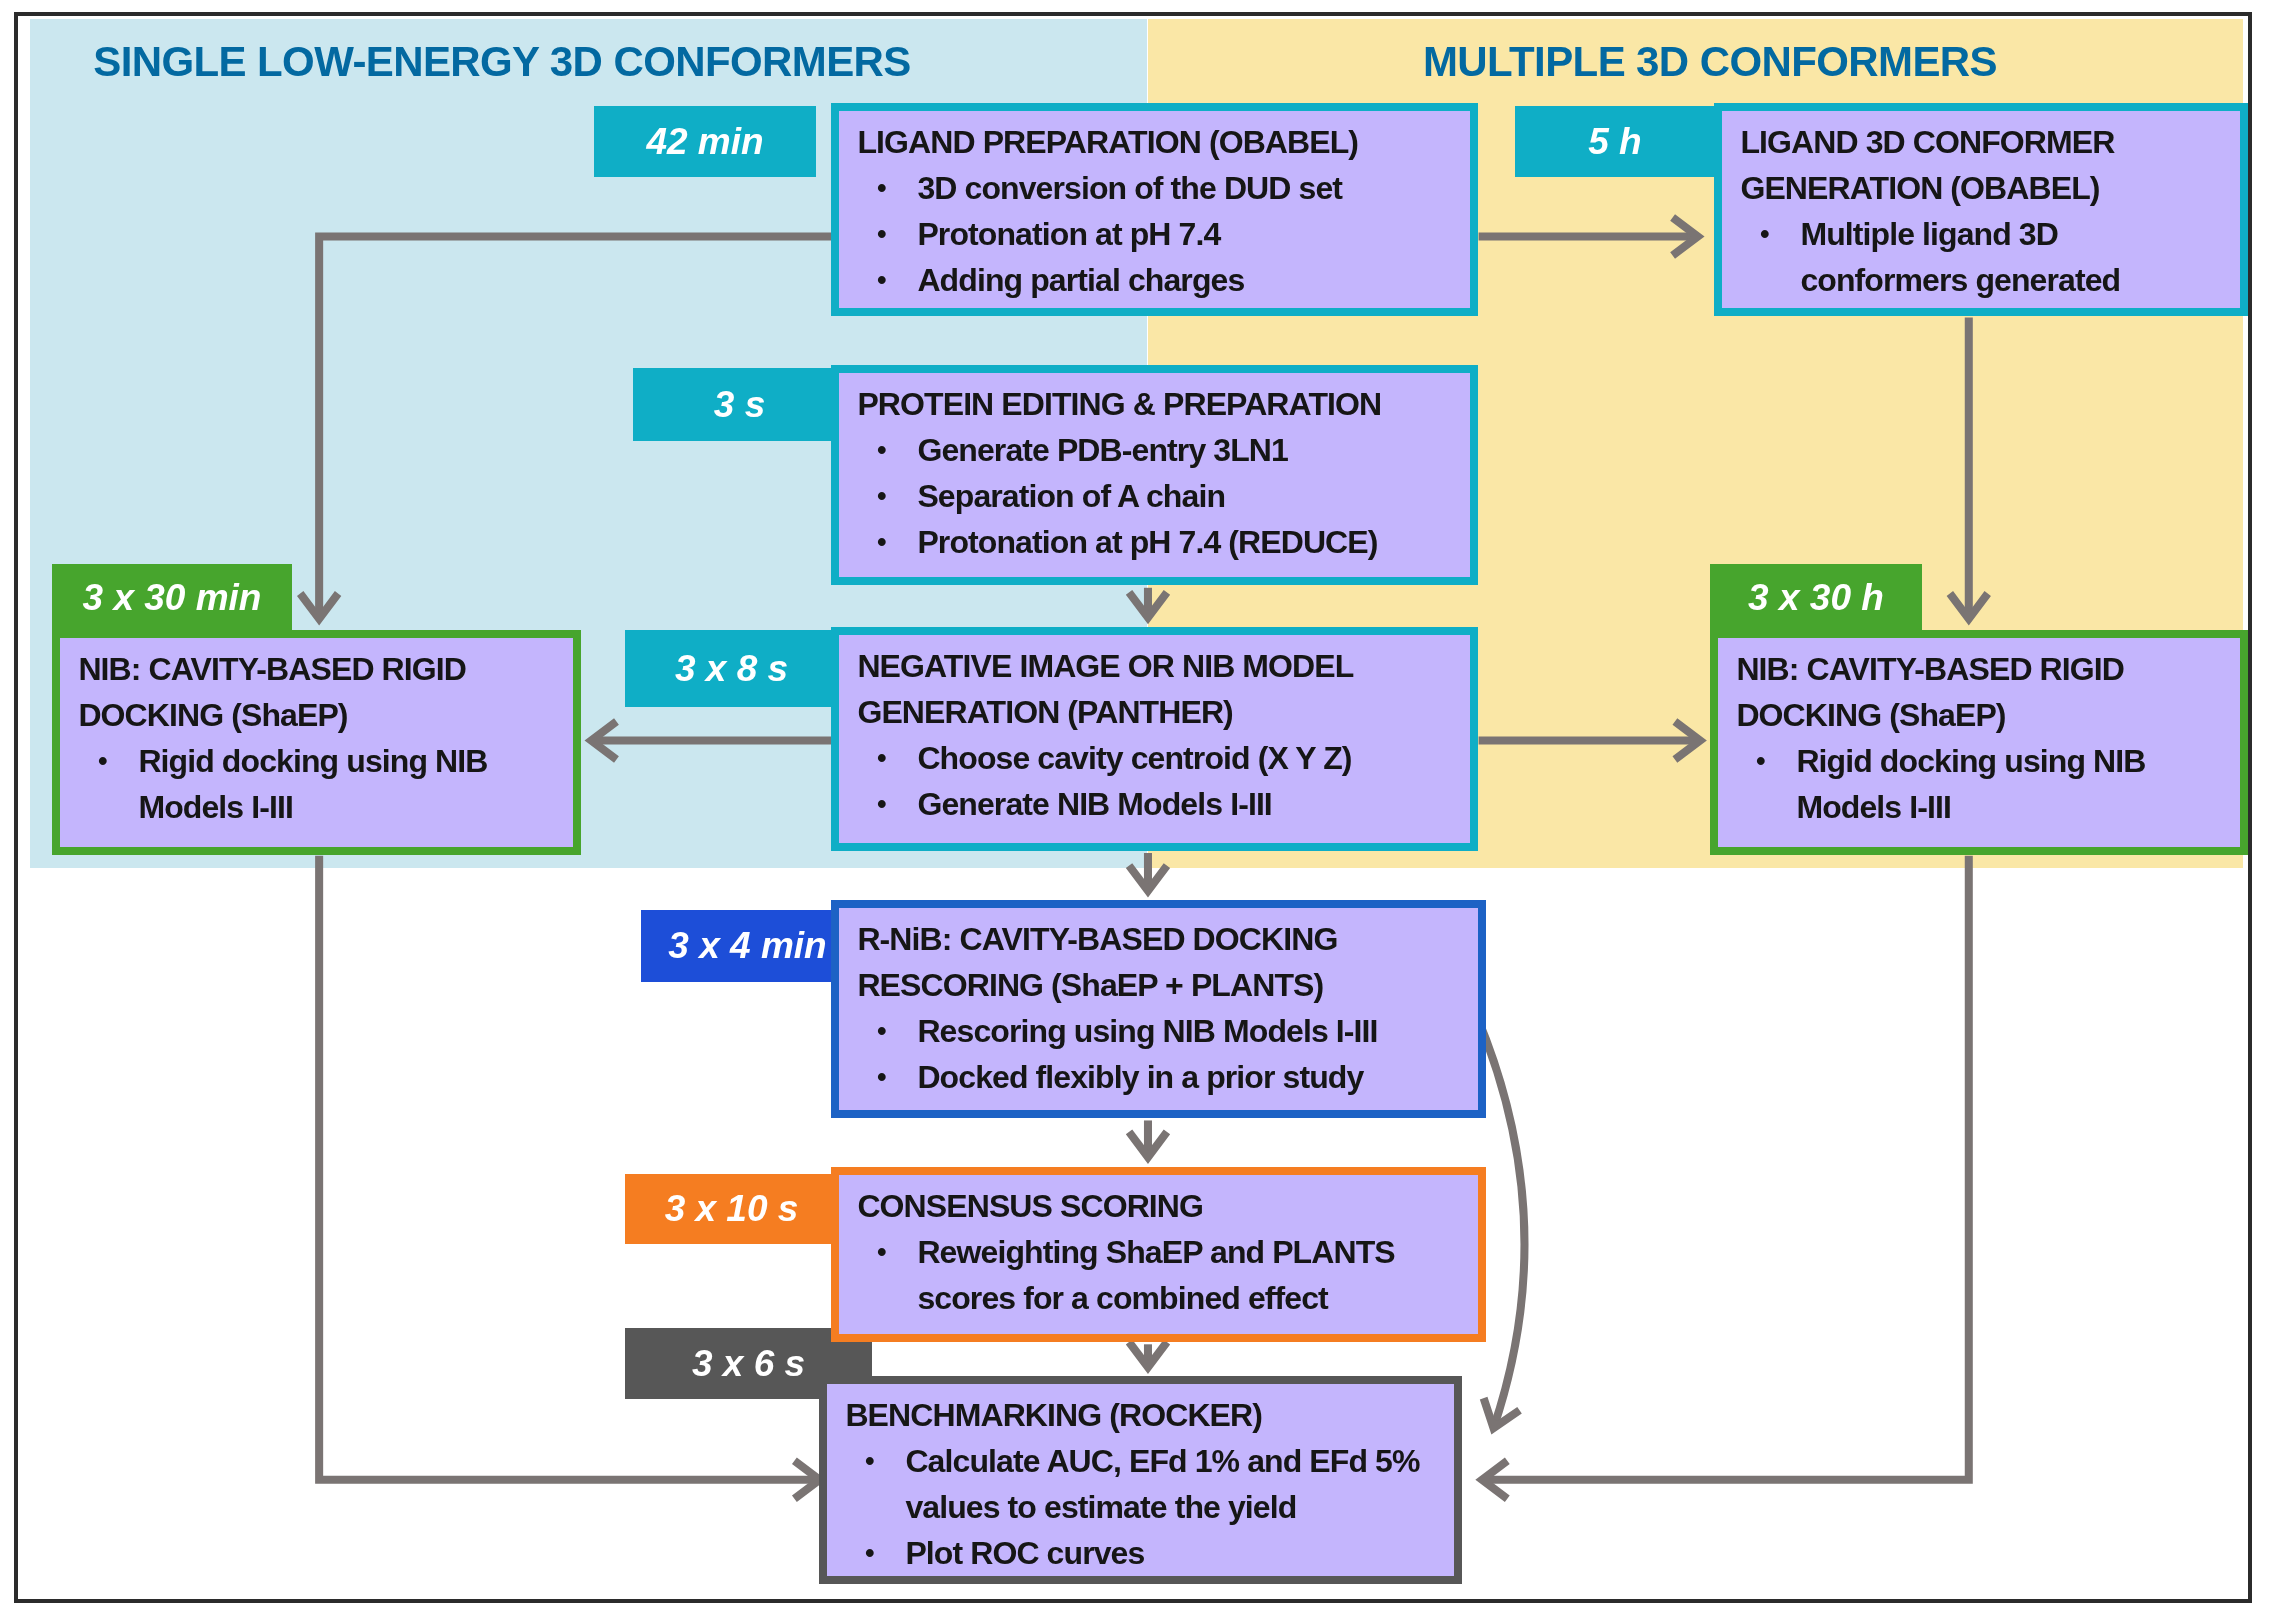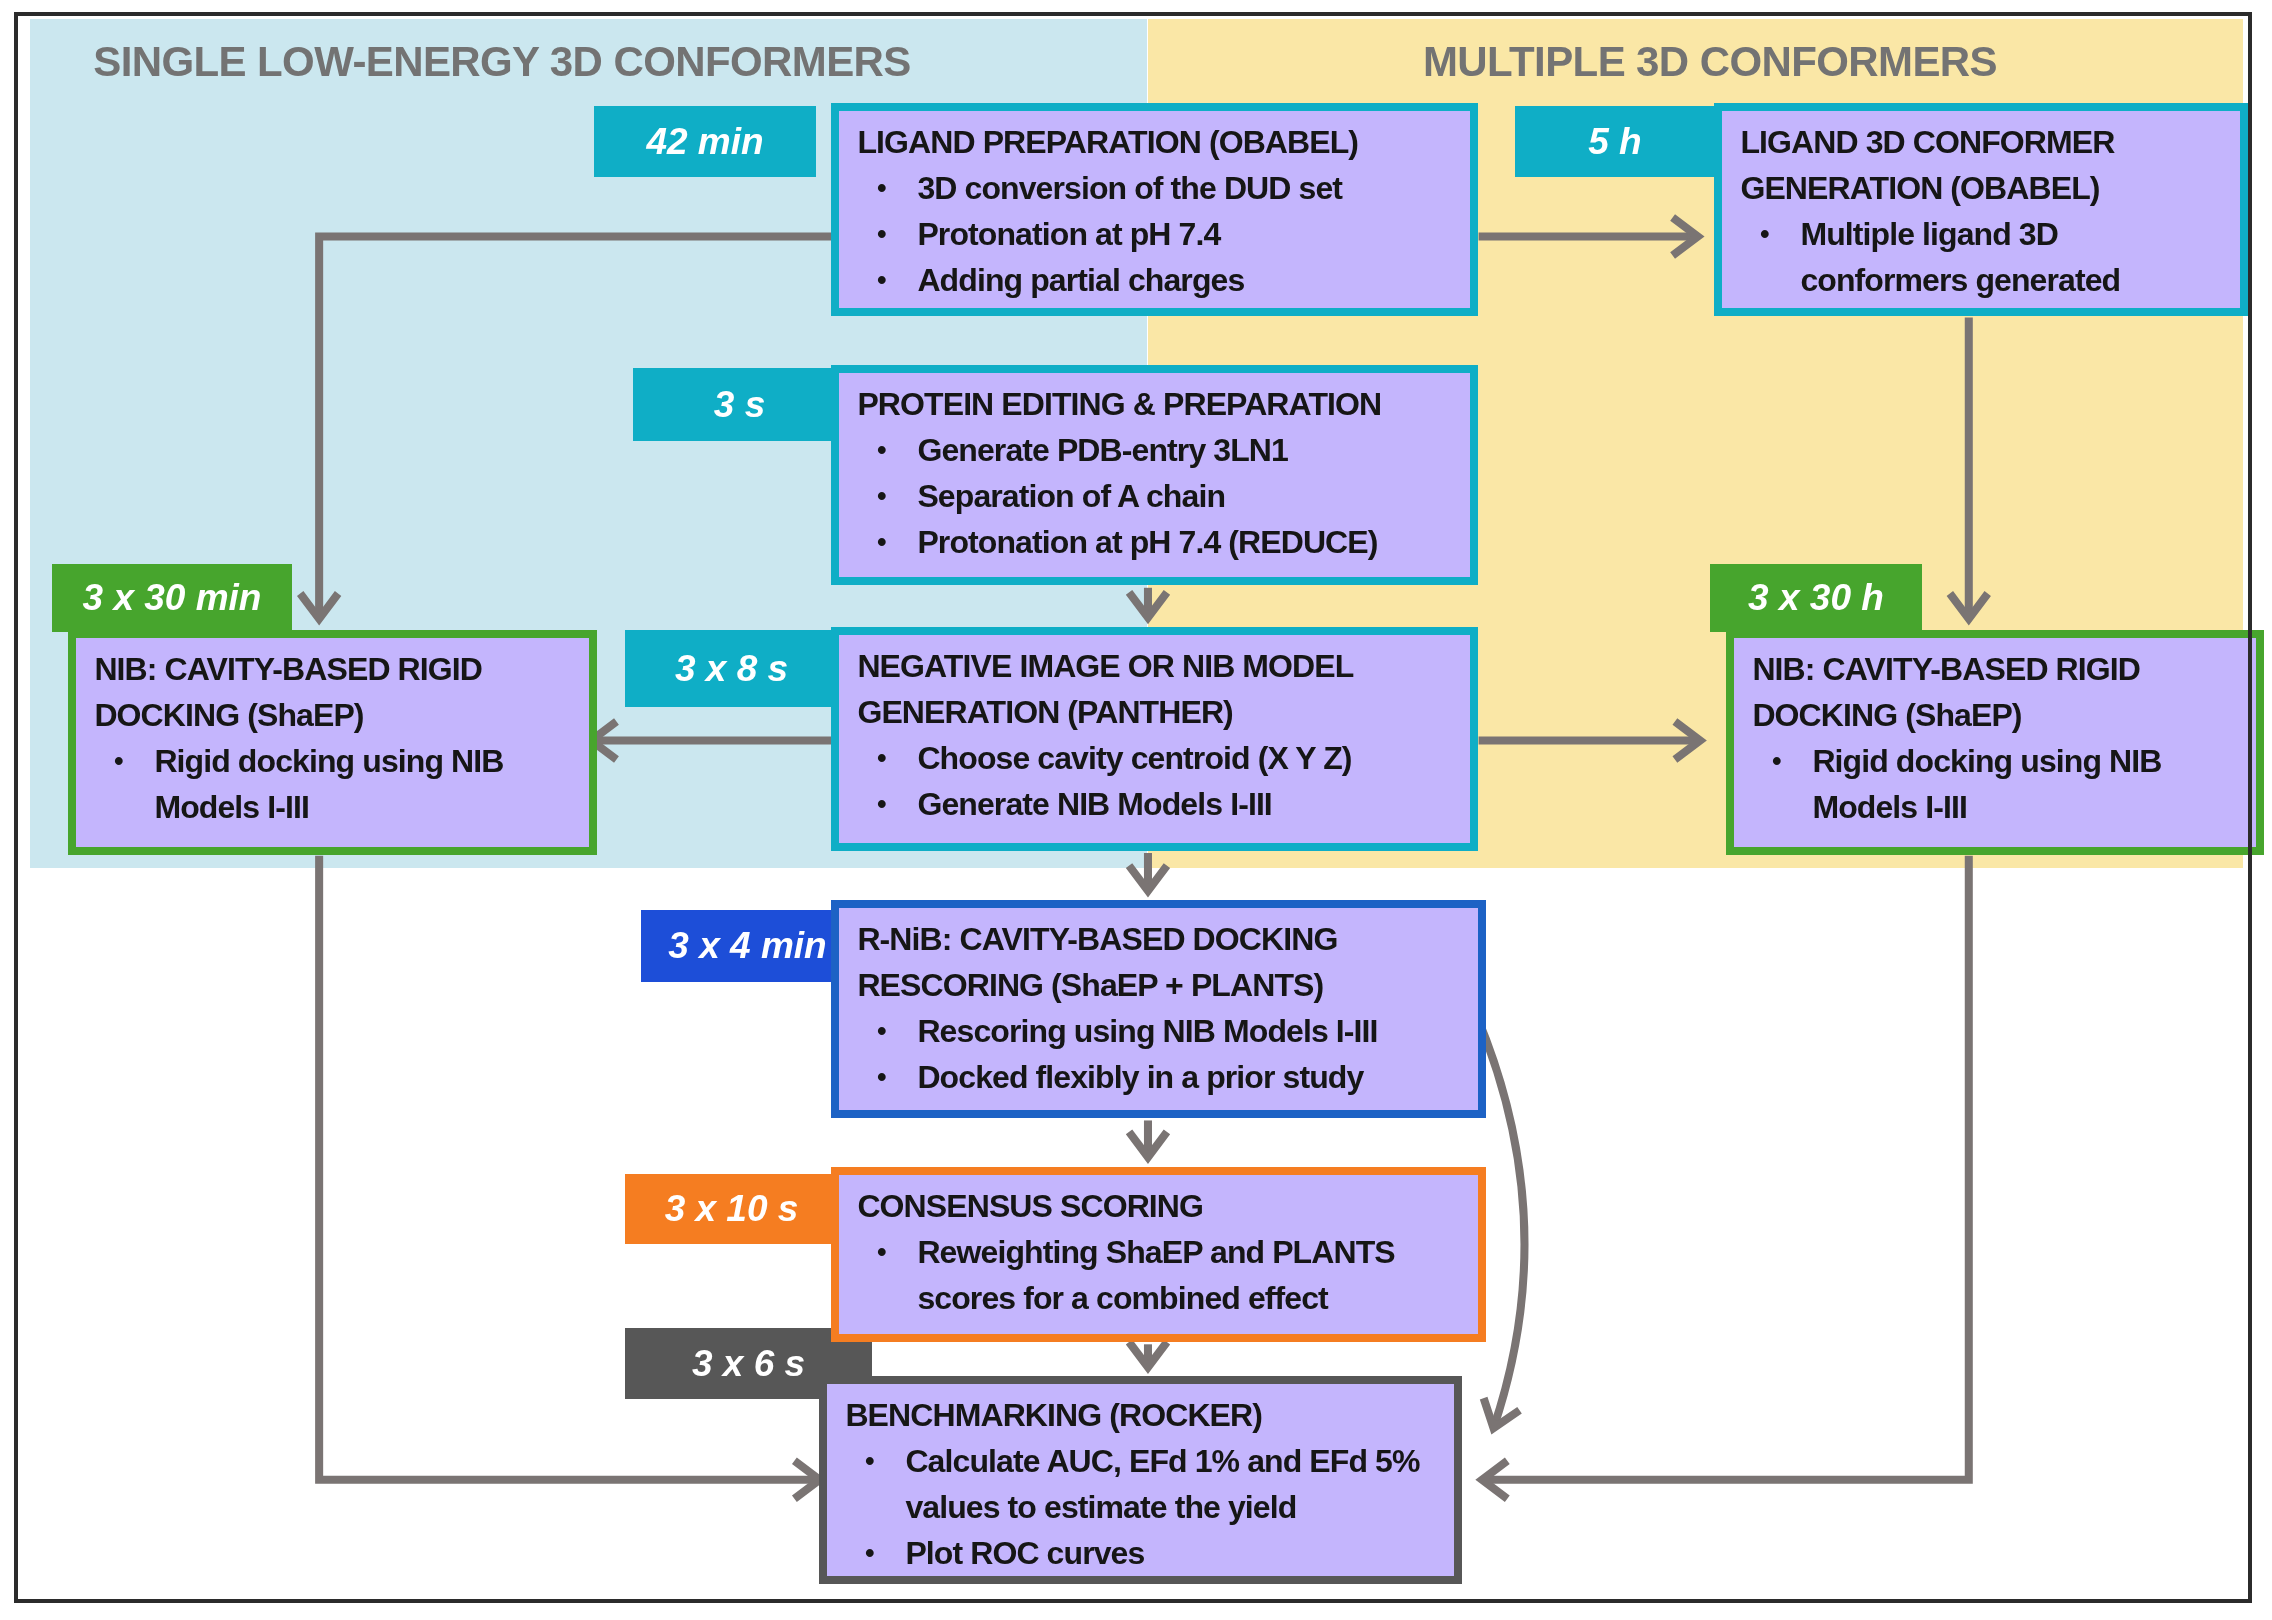--- a/index.html
+++ b/index.html
@@ -7,35 +7,35 @@
     position:relative;width:2273px;height:1621px;background:#ffffff;
     font-family:"Liberation Sans", sans-serif;color:#161616;overflow:hidden;
   }
   .frame{position:absolute;left:13.8px;top:11.5px;width:2238px;height:1591px;
     border:4px solid #2b2b2b;box-sizing:border-box;}
   .panel{position:absolute;top:19px;height:849px;}
   .panel.left{left:30px;width:1117px;background:#cbe7ef;}
   .panel.right{left:1148px;width:1095px;background:#fae7a6;}
   .panel-title{
     position:absolute;top:38px;font-size:42px;font-weight:800;letter-spacing:-0.6px;
-    color:#737373;text-align:center;white-space:nowrap;
+    color:#0369a1;text-align:center;white-space:nowrap;
   }
   .panel-title.left{left:86px;width:832px;}
   .panel-title.right{left:1314px;width:792px;}
   .badge{
     position:absolute;display:flex;align-items:center;justify-content:center;
     color:#ffffff;font-size:37px;font-weight:600;font-style:italic;
     box-sizing:border-box;white-space:nowrap;
   }
   .pbox{
     position:absolute;background:#c4b5fd;box-sizing:border-box;
     padding:8px 15px 5.7px 18.4px;
   }
   .teal-bg{background:#0faec6;}  .teal-bd{border:8.6px solid #0faec6;}
-  .green-bg{background:#47a52d;} .green-bd{border:8.6px solid #47a52d;margin-left:16px;}
+  .green-bg{background:#47a52d;} .green-bd{border:8.6px solid #47a52d;}
   .blue-bg{background:#1d4ed8;margin-left:16px;}  .blue-bd{border:8.6px solid #1d62c5;}
   .orange-bg{background:#f57d21;}.orange-bd{border:8.6px solid #f57d21;}
   .gray-bg{background:#575757;}  .gray-bd{border:8.6px solid #575757;}
   .pbox .title{
     font-size:32px;font-weight:700;letter-spacing:-0.9px;line-height:46px;margin:0;
   }
   .pbox ul{list-style:none;margin:0;padding:0;}
   .pbox li{
     position:relative;font-size:32px;font-weight:700;letter-spacing:-0.9px;
     line-height:46px;padding-left:60px;

